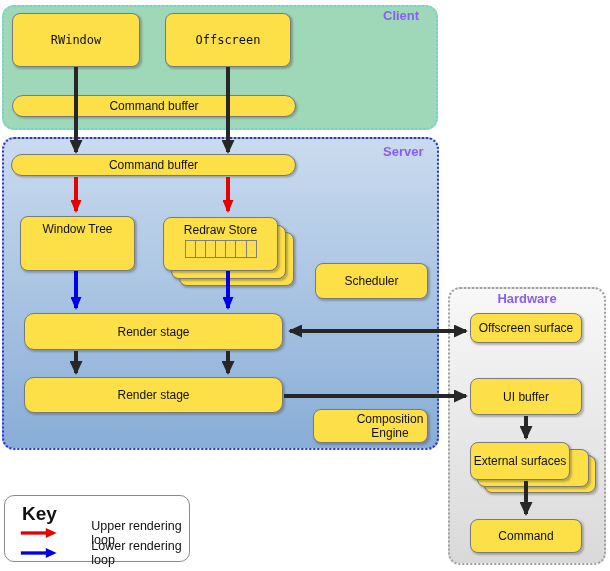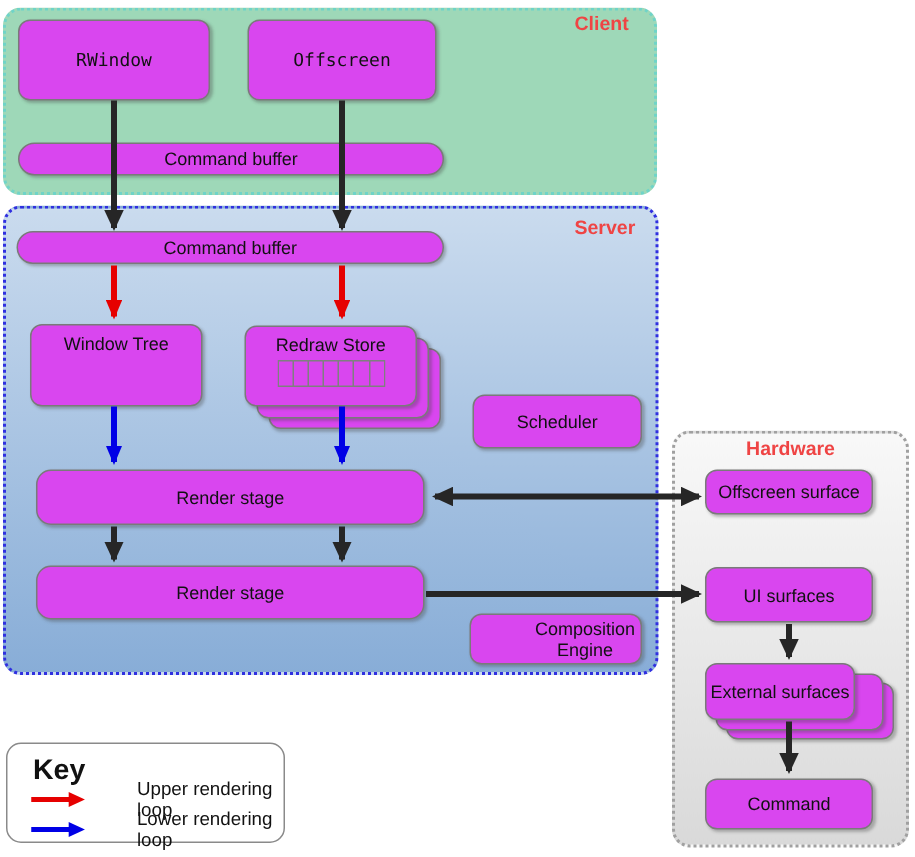--- a/index.html
+++ b/index.html
@@ -4,26 +4,26 @@
 <style>
   html,body{margin:0;padding:0;background:#fff;}
   #canvas{
     position:relative;width:610px;height:571px;background:#fff;overflow:hidden;
     font-family:"Liberation Sans", sans-serif;color:#111;
   }
   .region{position:absolute;border-radius:12px;box-sizing:border-box;}
   .region-client{left:2px;top:5px;width:436px;height:125px;background:#9ed8b8;border:2px dotted #6fd4c8;}
   .region-server{left:2px;top:137px;width:437px;height:313px;background:linear-gradient(to bottom,#cadbee,#88add7);border:2px dotted #2f2fe0;}
   .region-hardware{left:448px;top:287px;width:158px;height:278px;background:linear-gradient(to bottom,#f8f8f8,#d9d9d9);border:2px dotted #a0a0a0;}
-  .region-title{position:absolute;font-size:13px;font-weight:bold;color:#ef4444;}
+  .region-title{position:absolute;font-size:13px;font-weight:bold;color:#8b5cf6;}
   .title-client{left:383px;top:8px;}
   .title-server{left:383px;top:144px;}
   .title-hardware{left:448px;top:291px;width:158px;text-align:center;}
   .box{
-    position:absolute;background:#d946ef;border:1px solid #7a7a7a;border-radius:8px;
+    position:absolute;background:#fde047;border:1px solid #7a7a7a;border-radius:8px;
     display:flex;align-items:center;justify-content:center;text-align:center;
     font-size:12px;color:#111;box-sizing:border-box;
     box-shadow:1.5px 1.5px 2px rgba(70,70,70,.35);
   }
   .pill{border-radius:11px;}
   .mono{font-family:"DejaVu Sans Mono", monospace;font-size:12px;}
   .col{flex-direction:column;justify-content:flex-start;}
   .box .lbl{pointer-events:none;}
   .col .lbl{margin-top:5px;}
   .glyph{margin-top:3px;}
@@ -98,21 +98,21 @@
   </div>
 
   <div class="box" style="left:313px;top:409px;width:115px;height:34px;padding-left:39px;">
     <span class="lbl">Composition Engine</span>
   </div>
 
   <div class="box" style="left:470px;top:313px;width:112px;height:30px;">
     <span class="lbl">Offscreen surface</span>
   </div>
   <div class="box" style="left:470px;top:378px;width:112px;height:37px;">
-    <span class="lbl">UI surfaces</span>
+    <span class="lbl">UI buffer</span>
   </div>
 
   <div class="box" style="left:484px;top:455px;width:112px;height:38px;"></div>
   <div class="box" style="left:477px;top:449px;width:112px;height:38px;"></div>
   <div class="box" style="left:470px;top:442px;width:100px;height:38px;">
     <span class="lbl">External surfaces</span>
   </div>
 
   <div class="box" style="left:470px;top:519px;width:112px;height:34px;">
     <span class="lbl">Command</span>

